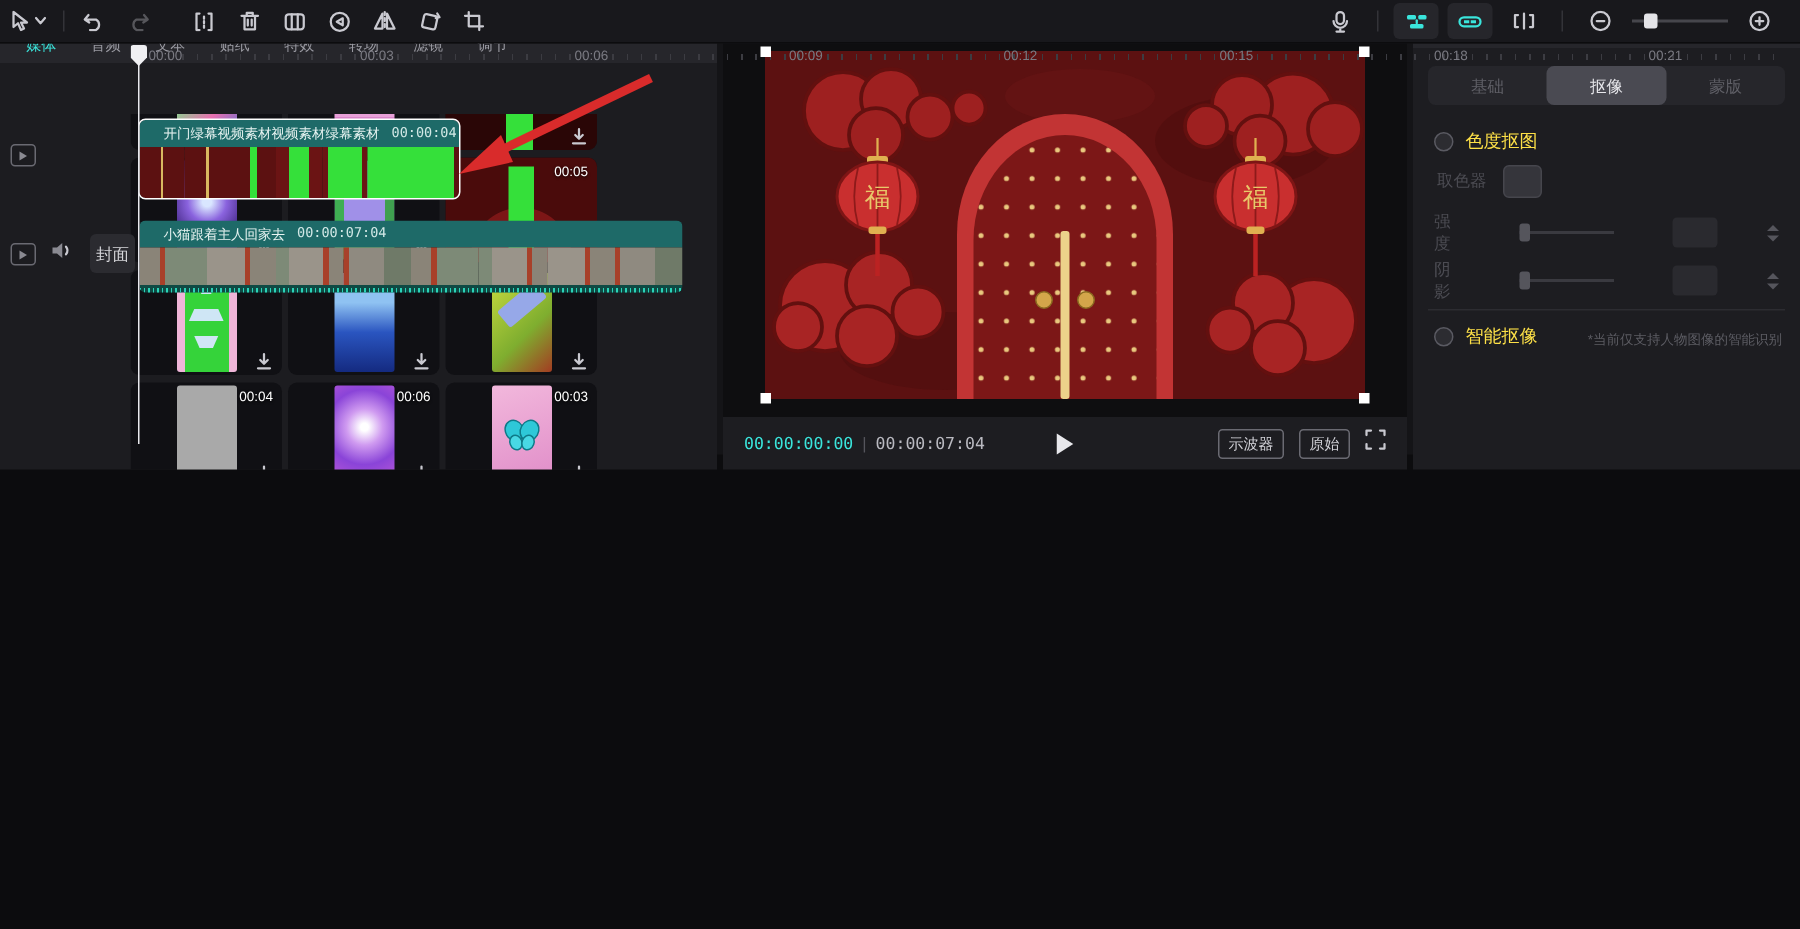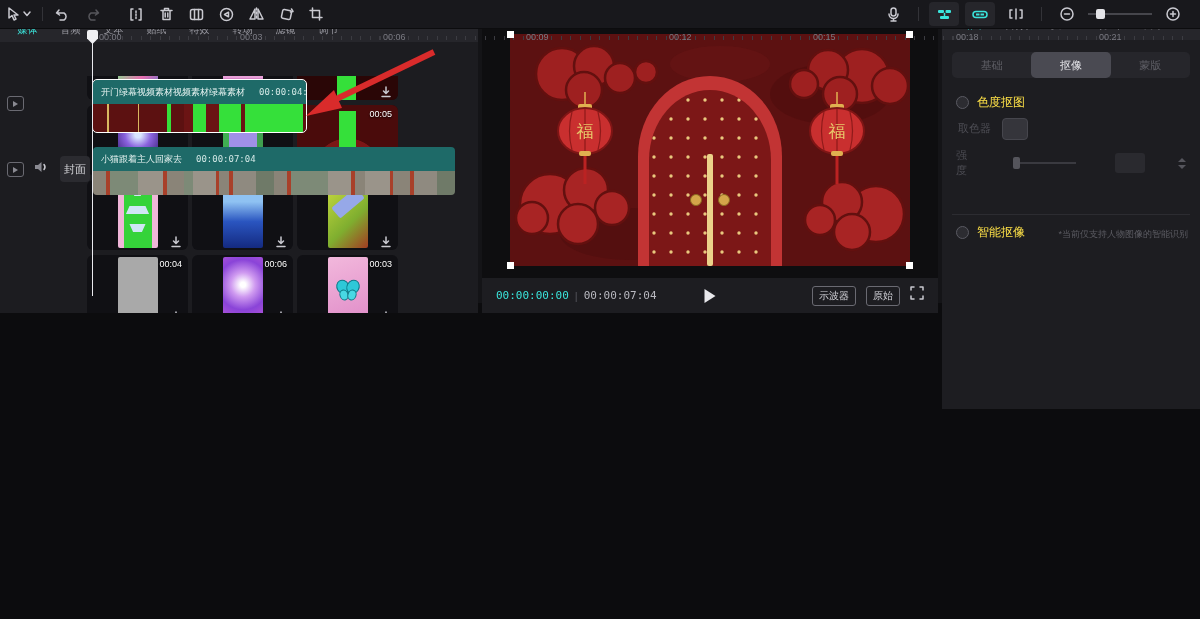--- a/index.html
+++ b/index.html
@@ -54,21 +54,21 @@
   .handle { position:absolute; width:7px; height:7px; background:#fff; z-index:3; }
   .pl-bar { position:absolute; left:0; bottom:0; width:456px; height:35px; display:flex; align-items:center; padding:0 14px; }
   .tc-cur { font-size:11px; color:#3ae5dc; font-family:"DejaVu Sans Mono",monospace; }
   .tc-sep { font-size:11px; color:#55555c; margin:0 6px; }
   .tc-dur { font-size:11px; color:#b9b9c0; font-family:"DejaVu Sans Mono",monospace; }
   .play-btn { position:absolute; left:50%; transform:translateX(-50%); width:0; height:0; border-left:11px solid #e8e8ec; border-top:7px solid rgba(0,0,0,0); border-bottom:7px solid rgba(0,0,0,0); }
   .pl-right { margin-left:auto; display:flex; align-items:flex-start; gap:10px; }
   .mini-btn { border:1px solid #6a6a72; border-radius:3px; font-size:10px; color:#d2d2d8; padding:2px 6px; }
 
   
-  #insp { left:942px; top:8px; width:258px; height:401px; background:#1d1d21; }
+  #insp { left:942px; top:0; width:258px; height:313px; background:#1d1d21; }
   .insp-tabs { position:absolute; left:0; top:0; width:258px; height:32px; background:#26262b; display:flex; align-items:center; gap:22px; padding-left:16px; }
   .insp-tab { font-size:12px; color:#a9a9b1; }
   .insp-tab.sel { color:#3ae5dc; }
   .subtabs { position:absolute; left:10px; top:44px; width:238px; height:26px; background:#26262b; border-radius:5px; display:flex; }
   .subtab { flex:1; display:flex; align-items:center; justify-content:center; font-size:11px; color:#5f5f66; border-radius:5px; }
   .subtab.sel { background:#4a4a52; color:#e8e8ec; }
   .chk-row { position:absolute; display:flex; align-items:center; gap:8px; }
   .chk { width:13px; height:13px; border-radius:50%; border:1.5px solid #5a5a62; background:#2c2c31; }
   .sec-title { font-size:12px; color:#fde047; }
   .dim-label { font-size:11px; color:#4c4c53; }
@@ -90,21 +90,21 @@
   .tbtn { width:30px; height:24px; display:flex; align-items:center; justify-content:center; }
   .tdiv { width:1px; height:14px; background:#333338; margin:0 4px; }
   .ruler { position:absolute; left:0; top:30px; width:1200px; height:18px; }
   .ticks { position:absolute; left:93px; top:6px; width:1090px; height:4px; background:repeating-linear-gradient(90deg,#3c3c42 0 1px,rgba(0,0,0,0) 1px 9.55px); }
   .rlabel { position:absolute; top:2px; font-size:9px; color:#7a7a82; }
   .playhead-line { position:absolute; left:92px; top:30px; width:1px; height:266px; background:#e9e9ee; z-index:5; }
   .playhead-head { position:absolute; left:87px; top:30px; width:11px; height:14px; background:#f0f0f3; border-radius:2px; clip-path:polygon(0 0,100% 0,100% 60%,50% 100%,0 60%); z-index:6; }
   .trk-ic { position:absolute; width:17px; height:15px; border:1.5px solid #6a6a72; border-radius:3px; display:flex; align-items:center; justify-content:center; }
   .trk-ic i { width:0; height:0; border-left:5px solid #8a8a92; border-top:3.5px solid rgba(0,0,0,0); border-bottom:3.5px solid rgba(0,0,0,0); }
   .clip { position:absolute; border-radius:4px; overflow:hidden; }
-  .clip-head { height:24px; background:#1e6a68; display:flex; align-items:center; gap:14px; padding:0 8px; white-space:nowrap; overflow:hidden; }
+  .clip-head { height:18px; background:#1e6a68; display:flex; align-items:center; gap:8px; padding:0 16px; white-space:nowrap; overflow:hidden; }
   .clip-head .t { font-size:9px; color:#e8f4f2; }
   .clip-head .d { font-size:9px; color:#d2e8e6; font-family:"DejaVu Sans Mono",monospace; }
   .film { display:flex; height:100%; }
   .film > div { flex:1; }
   .wave { height:9px; background:#0e4a44; background-image:repeating-linear-gradient(90deg,#2bd3b8 0 1px,rgba(0,0,0,0) 1px 3px); background-size:100% 60%; background-position:0 50%; background-repeat:no-repeat; }
   .clip1-sel { outline:1.5px solid #fff; outline-offset:0; }
   .seg-door1 { background:linear-gradient(90deg,#5c1111 0 47%,#d8b860 47% 53%,#5c1111 53%); }
   .seg-door2 { background:linear-gradient(90deg,#5c1111 0 42%,#35e03a 42% 58%,#5c1111 58%); }
   .seg-door3 { background:linear-gradient(90deg,#6b1414 0 28%,#35e03a 28% 72%,#6b1414 72%); }
   .seg-door4 { background:linear-gradient(90deg,#6b1414 0 12%,#35e03a 12% 88%,#6b1414 88%); }
@@ -407,20 +407,31 @@
       <span class="dim-label" style="width:30px;">强度</span>
       <span class="sl-track">
           <span class="sl-handle"></span>
         </span>
       <span class="val-box"></span>
       <span class="stepper">
           <i class="up"></i>
           <i class="dn"></i>
         </span>
     </div>
+    <div class="sl-row" style="top:178px;">
+      <span class="dim-label" style="width:30px;">阴影</span>
+      <span class="sl-track">
+          <span class="sl-handle"></span>
+        </span>
+      <span class="val-box"></span>
+      <span class="stepper">
+          <i class="up"></i>
+          <i class="dn"></i>
+        </span>
+    </div>
     <div class="hr" style="top:206px;"></div>
     <div class="chk-row" style="left:14px;top:216px;justify-content:space-between;">
       <span class="chk"></span>
       <span class="sec-title">智能抠像</span>
     </div>
     <span class="hint" style="position:absolute;right:12px;top:220px;">*当前仅支持人物图像的智能识别</span>
   </div>
 
   <div id="tl">
     <div class="tl-bar">

